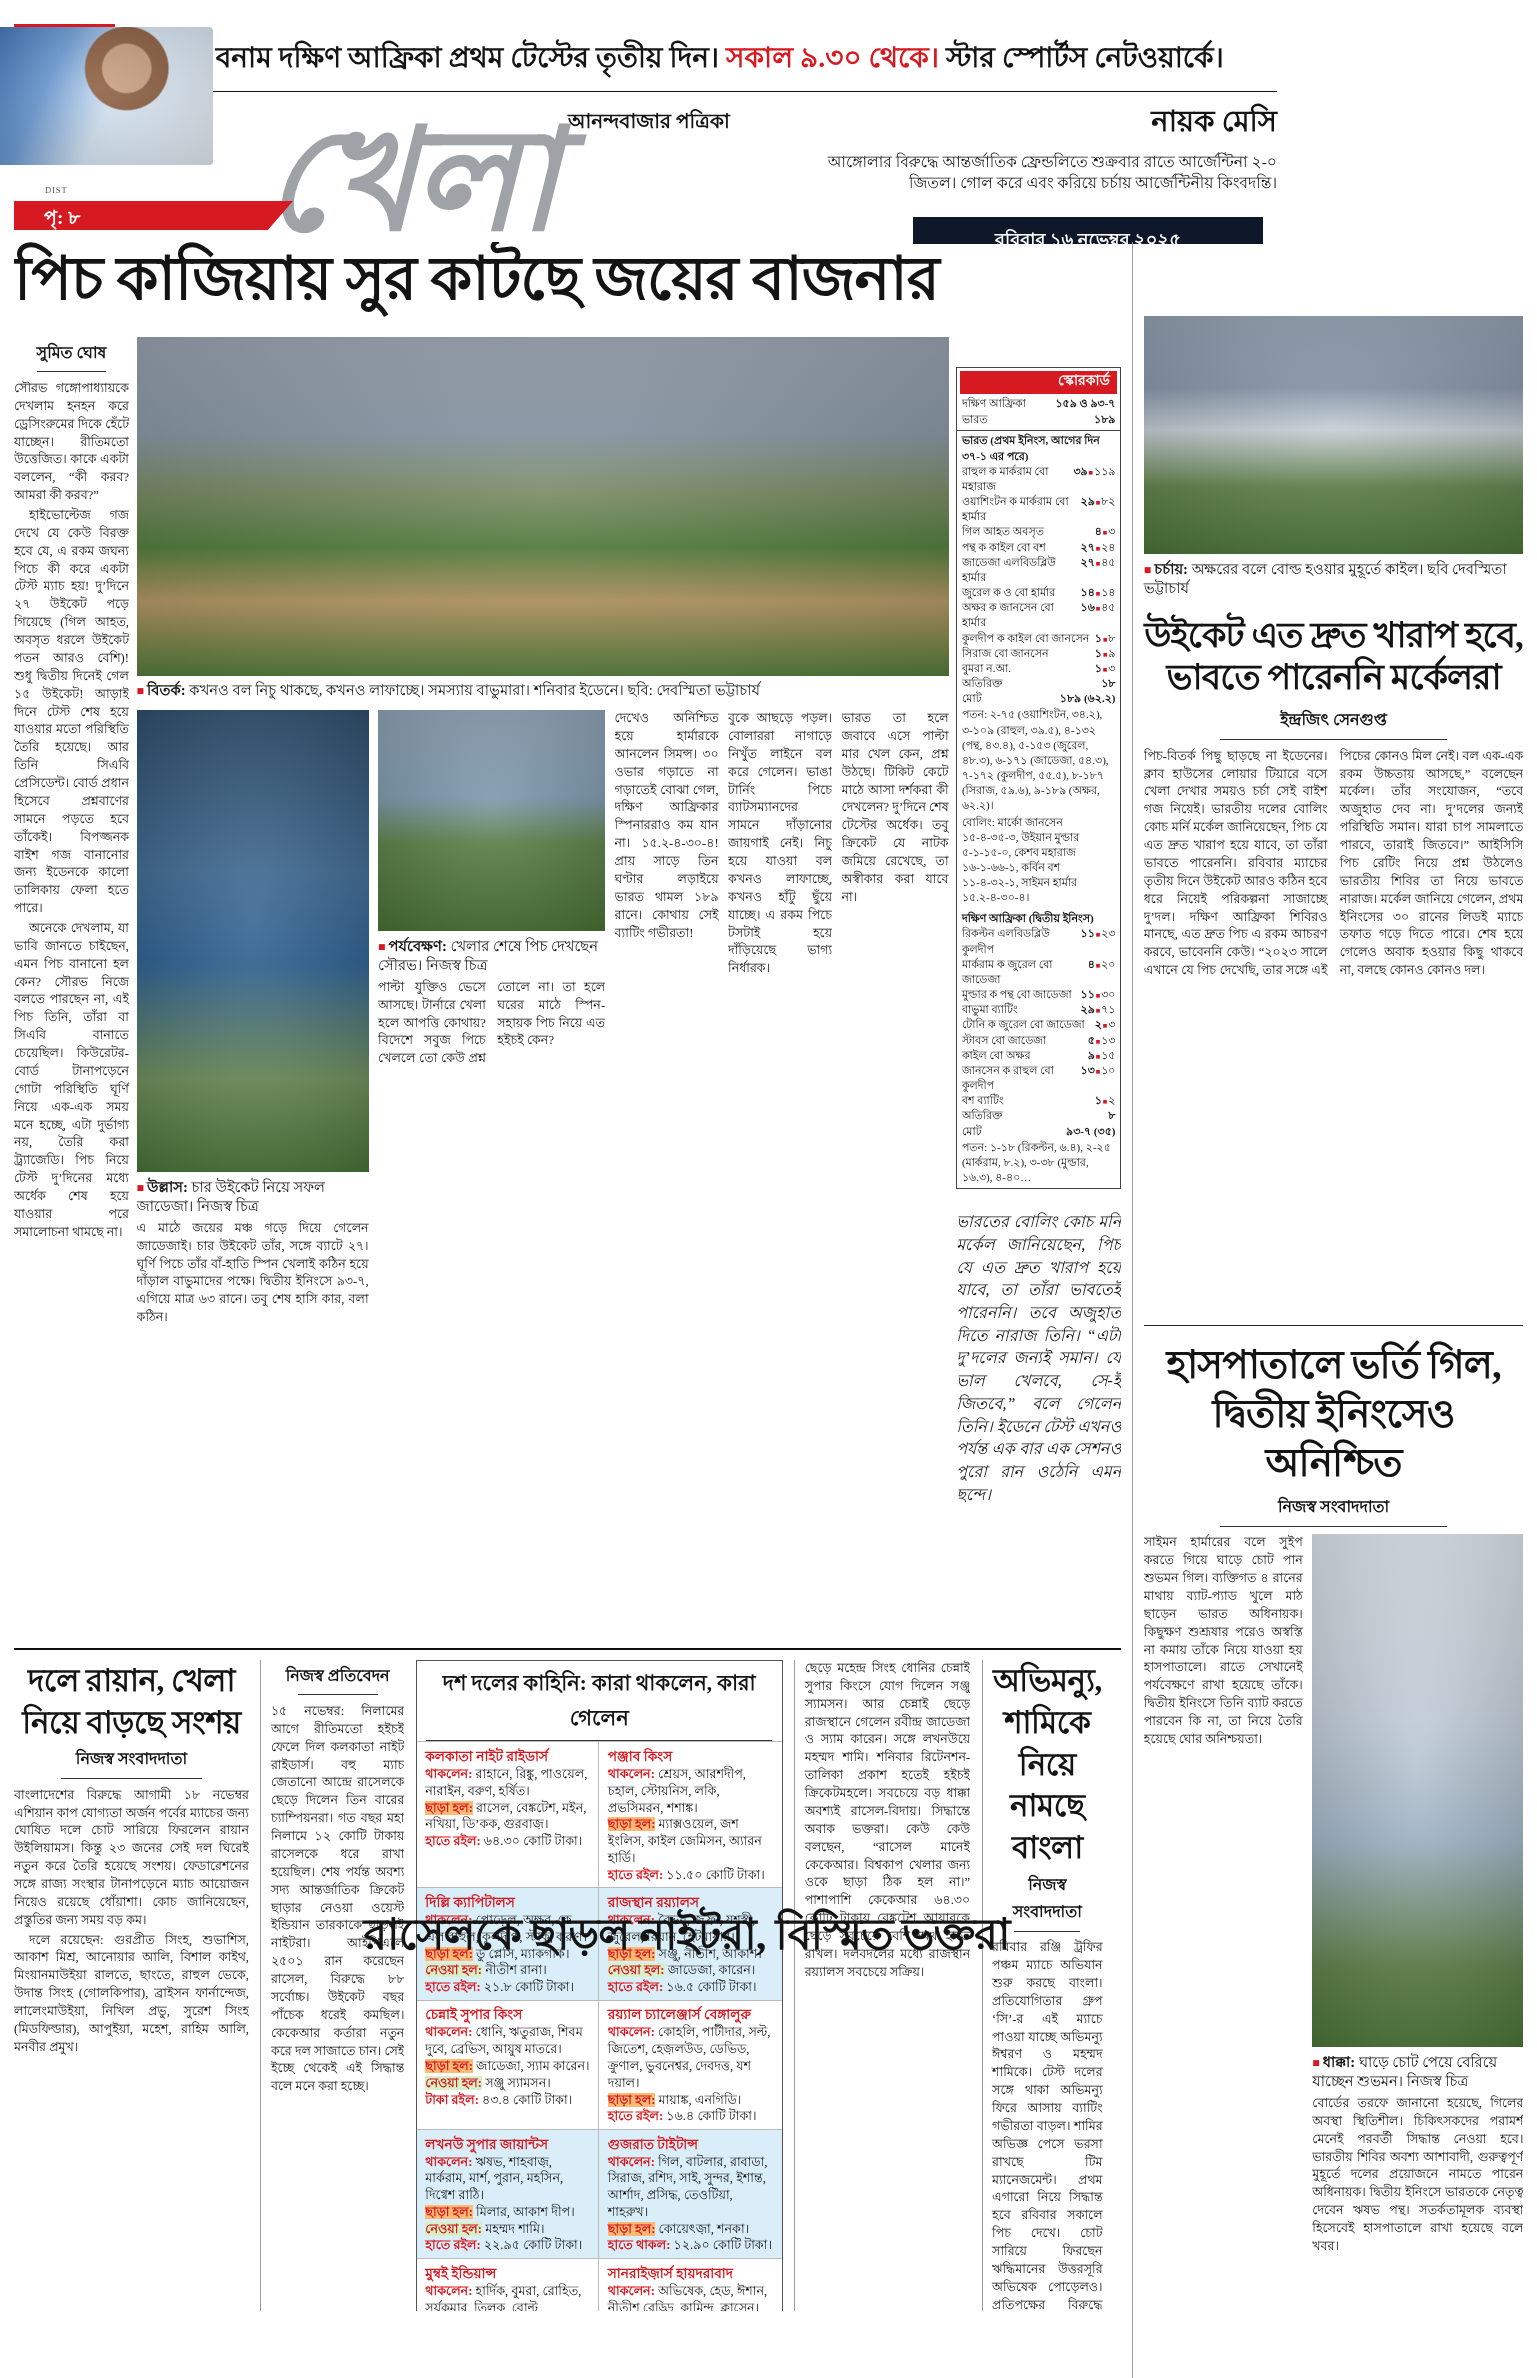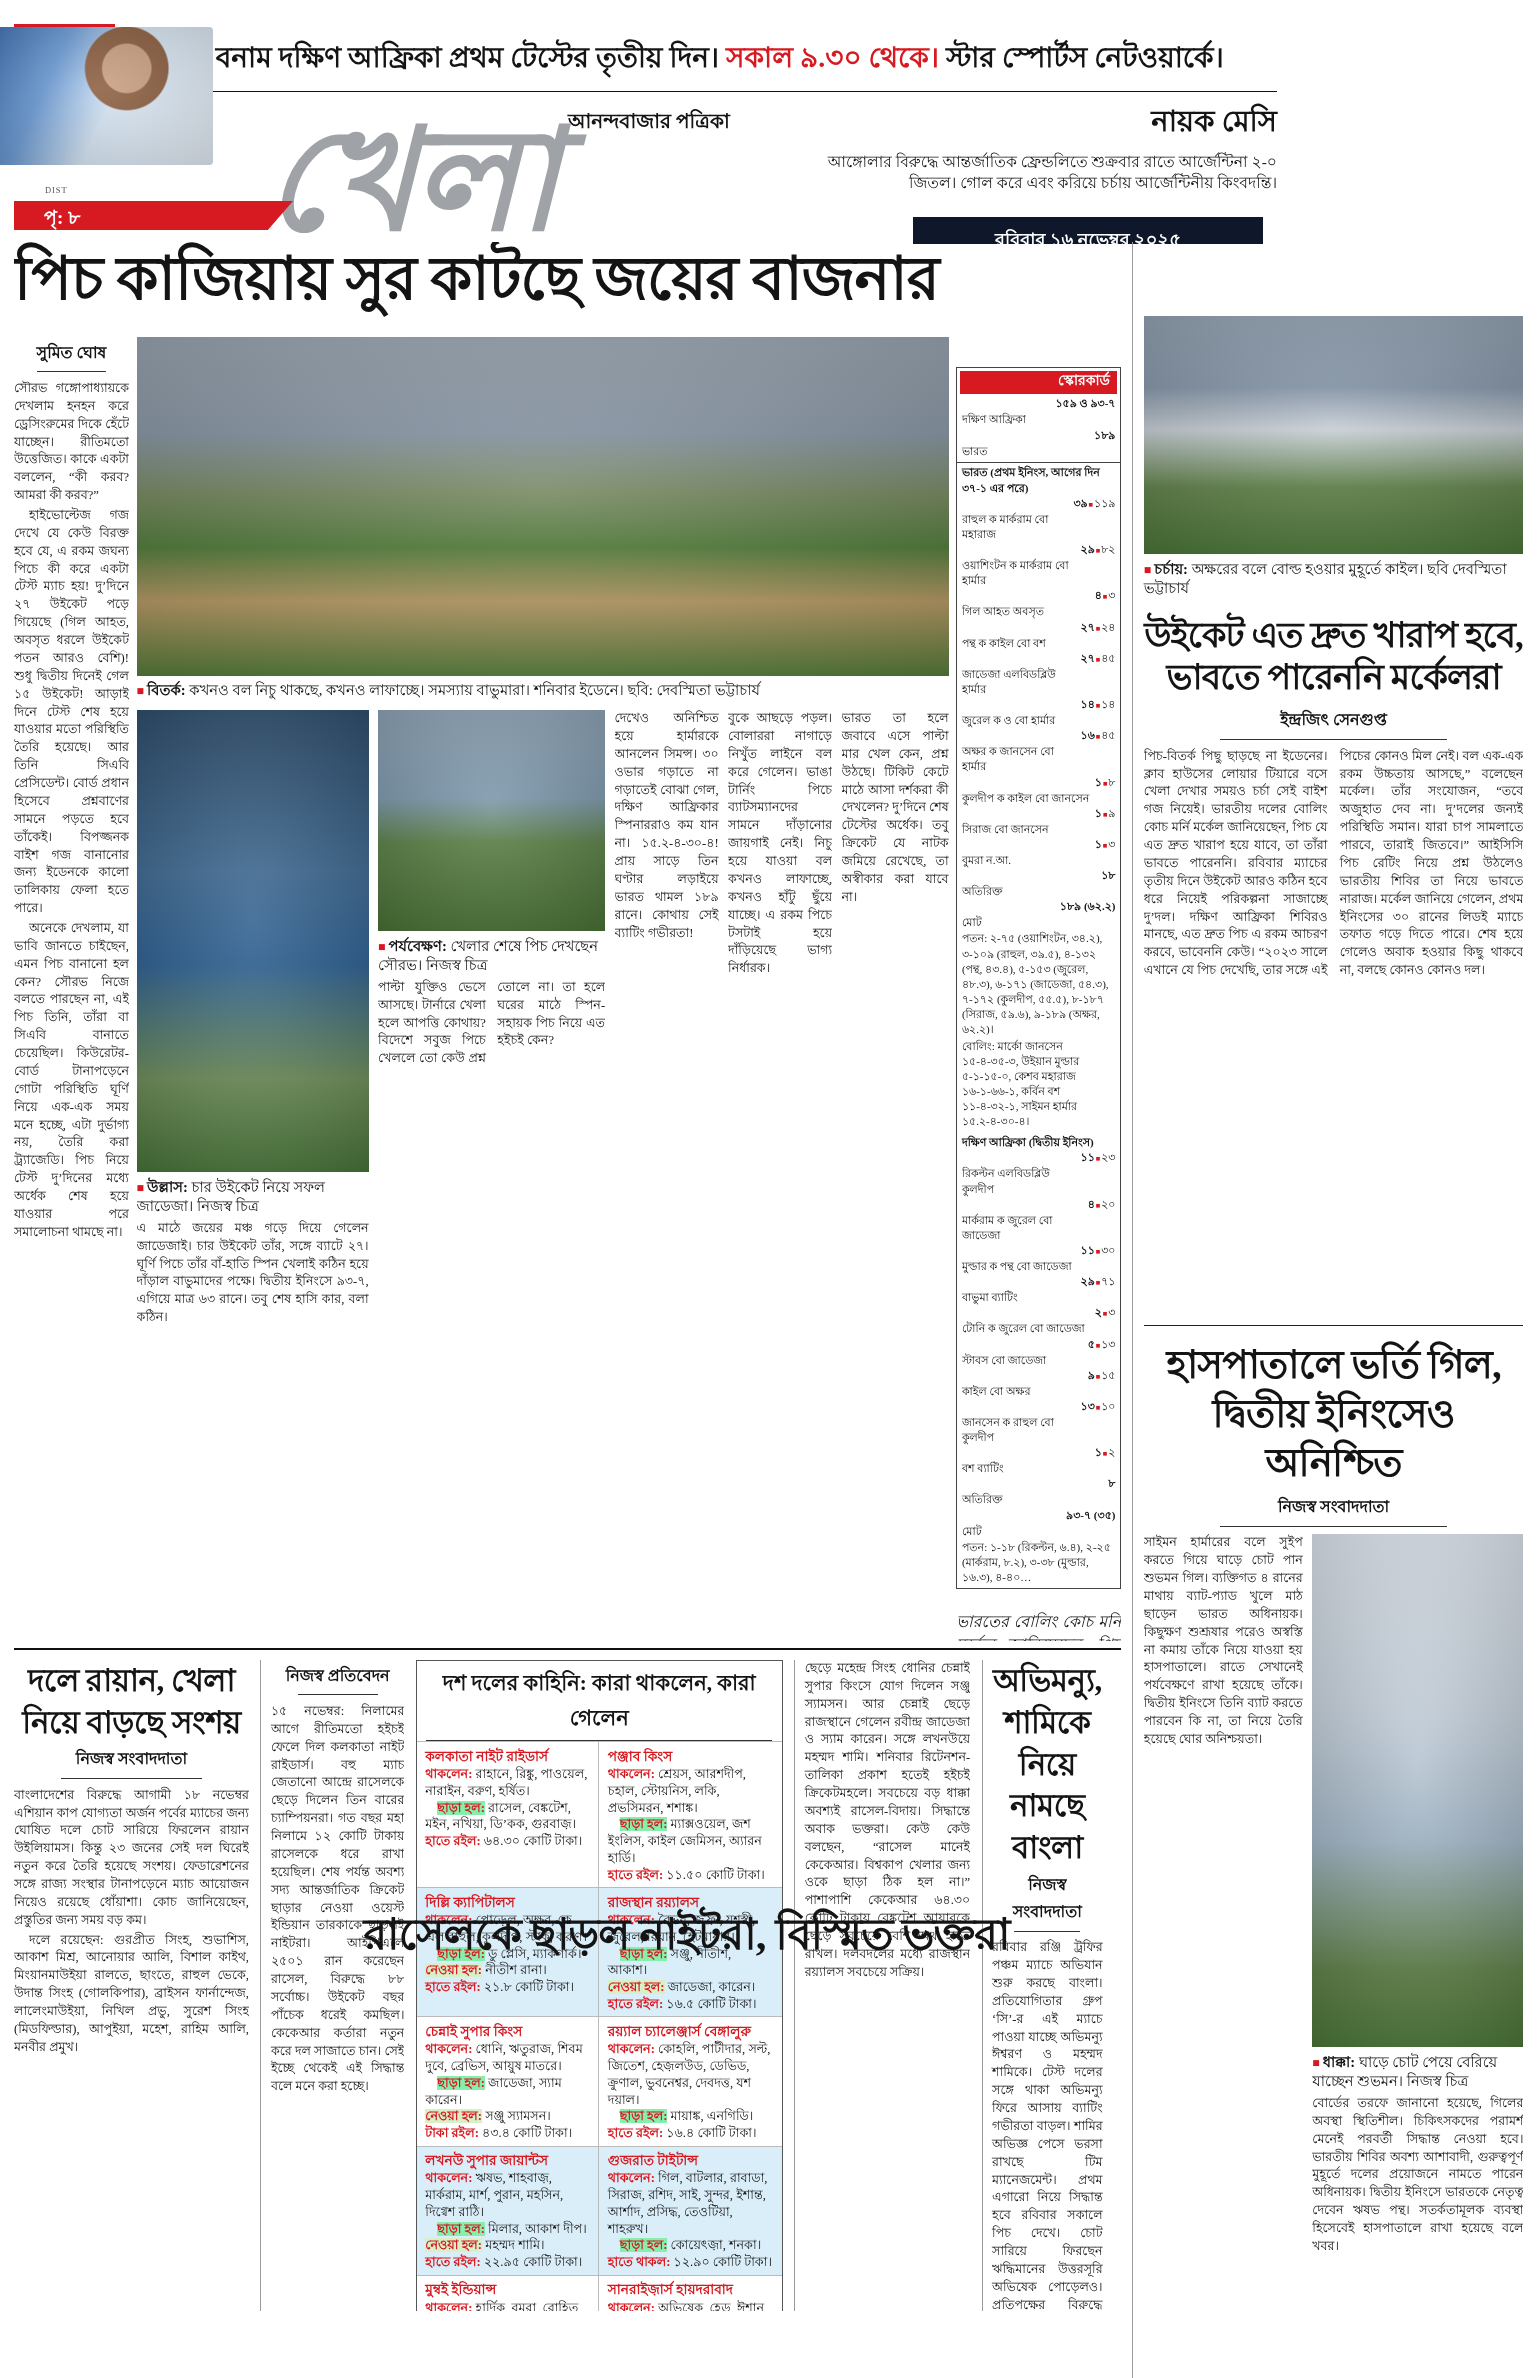--- a/index.html
+++ b/index.html
@@ -68,21 +68,21 @@
   .cap-l::before { content:"■ "; color:#d71a21; font-size:12.3px; }
 
   .midgrid { display:grid; grid-template-columns:232px 227px 104px 104px 107px; column-gap:9.5px; margin-top:5.7px; height:871px; overflow:hidden; }
   .twocol { column-count:2; column-gap:11.4px; }
 
   
   .score { border:0.9px solid #444; font-size:11px; line-height:1.38; margin-top:30px; background:#fff; }
   .score-head { background:#d71a21; color:#fff; font-weight:bold; text-align:right; font-size:14px; padding:0.9px 7.6px 2.8px; margin:2.8px; }
   .score-sum { padding:0 4.7px 2.8px; border-bottom:0.9px solid #444; }
   .srow { display:flex; justify-content:space-between; }
-  .srow .nm { flex:1 1 auto;margin-top:16px; }
+  .srow .nm { flex:1 1 auto; }
   .srow .r { font-weight:bold; white-space:nowrap; }
   .srow .b:not(:empty)::before { content:"■"; color:#d71a21; font-size:7.6px; padding:0 0.9px; }
   .srow .b { white-space:nowrap; }
   .score-section { padding:2.8px 4.7px; }
   .score-title { font-weight:bold; }
   .score-note { margin-top:1px; }
   .under-score { font-size:16px; line-height:1.42; text-align:justify; margin-top:22px;font-style:italic; }
 
   
   .rz-pad { margin-top:74px; }
@@ -100,21 +100,21 @@
 
   
   .tbox { border:0.9px solid #555; background:#fff; height:100%; display:flex; flex-direction:column; }
   .tbox-title { font-size:21px; font-weight:bold; text-align:center; border-bottom:1.9px solid #333; margin:5.7px 9.5px 0; padding-bottom:3.8px; }
   .tgrid { flex:1; display:grid; grid-template-columns:1fr 1fr; }
   .tcard { padding:5.7px 8.5px 3.8px; border-top:0.9px solid #bbb; font-size:12.7px; line-height:1.32; }
   .tcard:nth-child(odd) { border-right:0.9px solid #bbb; }
   .tcard.tint { background:#daeef9; }
   .tname { color:#d71a21; font-weight:bold; font-size:13.7px; }
   .lbl { color:#d71a21; font-weight:bold; }
-  .lbl.y { background:#86efac;margin-left:12px; }
+  .lbl.y { background:#fdba74; }
   .lbl.g { background:#d8f0c8; }
 </style>
 </head>
 <body>
 
 <div class="page">
 
   <div class="topstrip">
     <span class="aaj">আজ</span>
     <span class="sep"></span>

